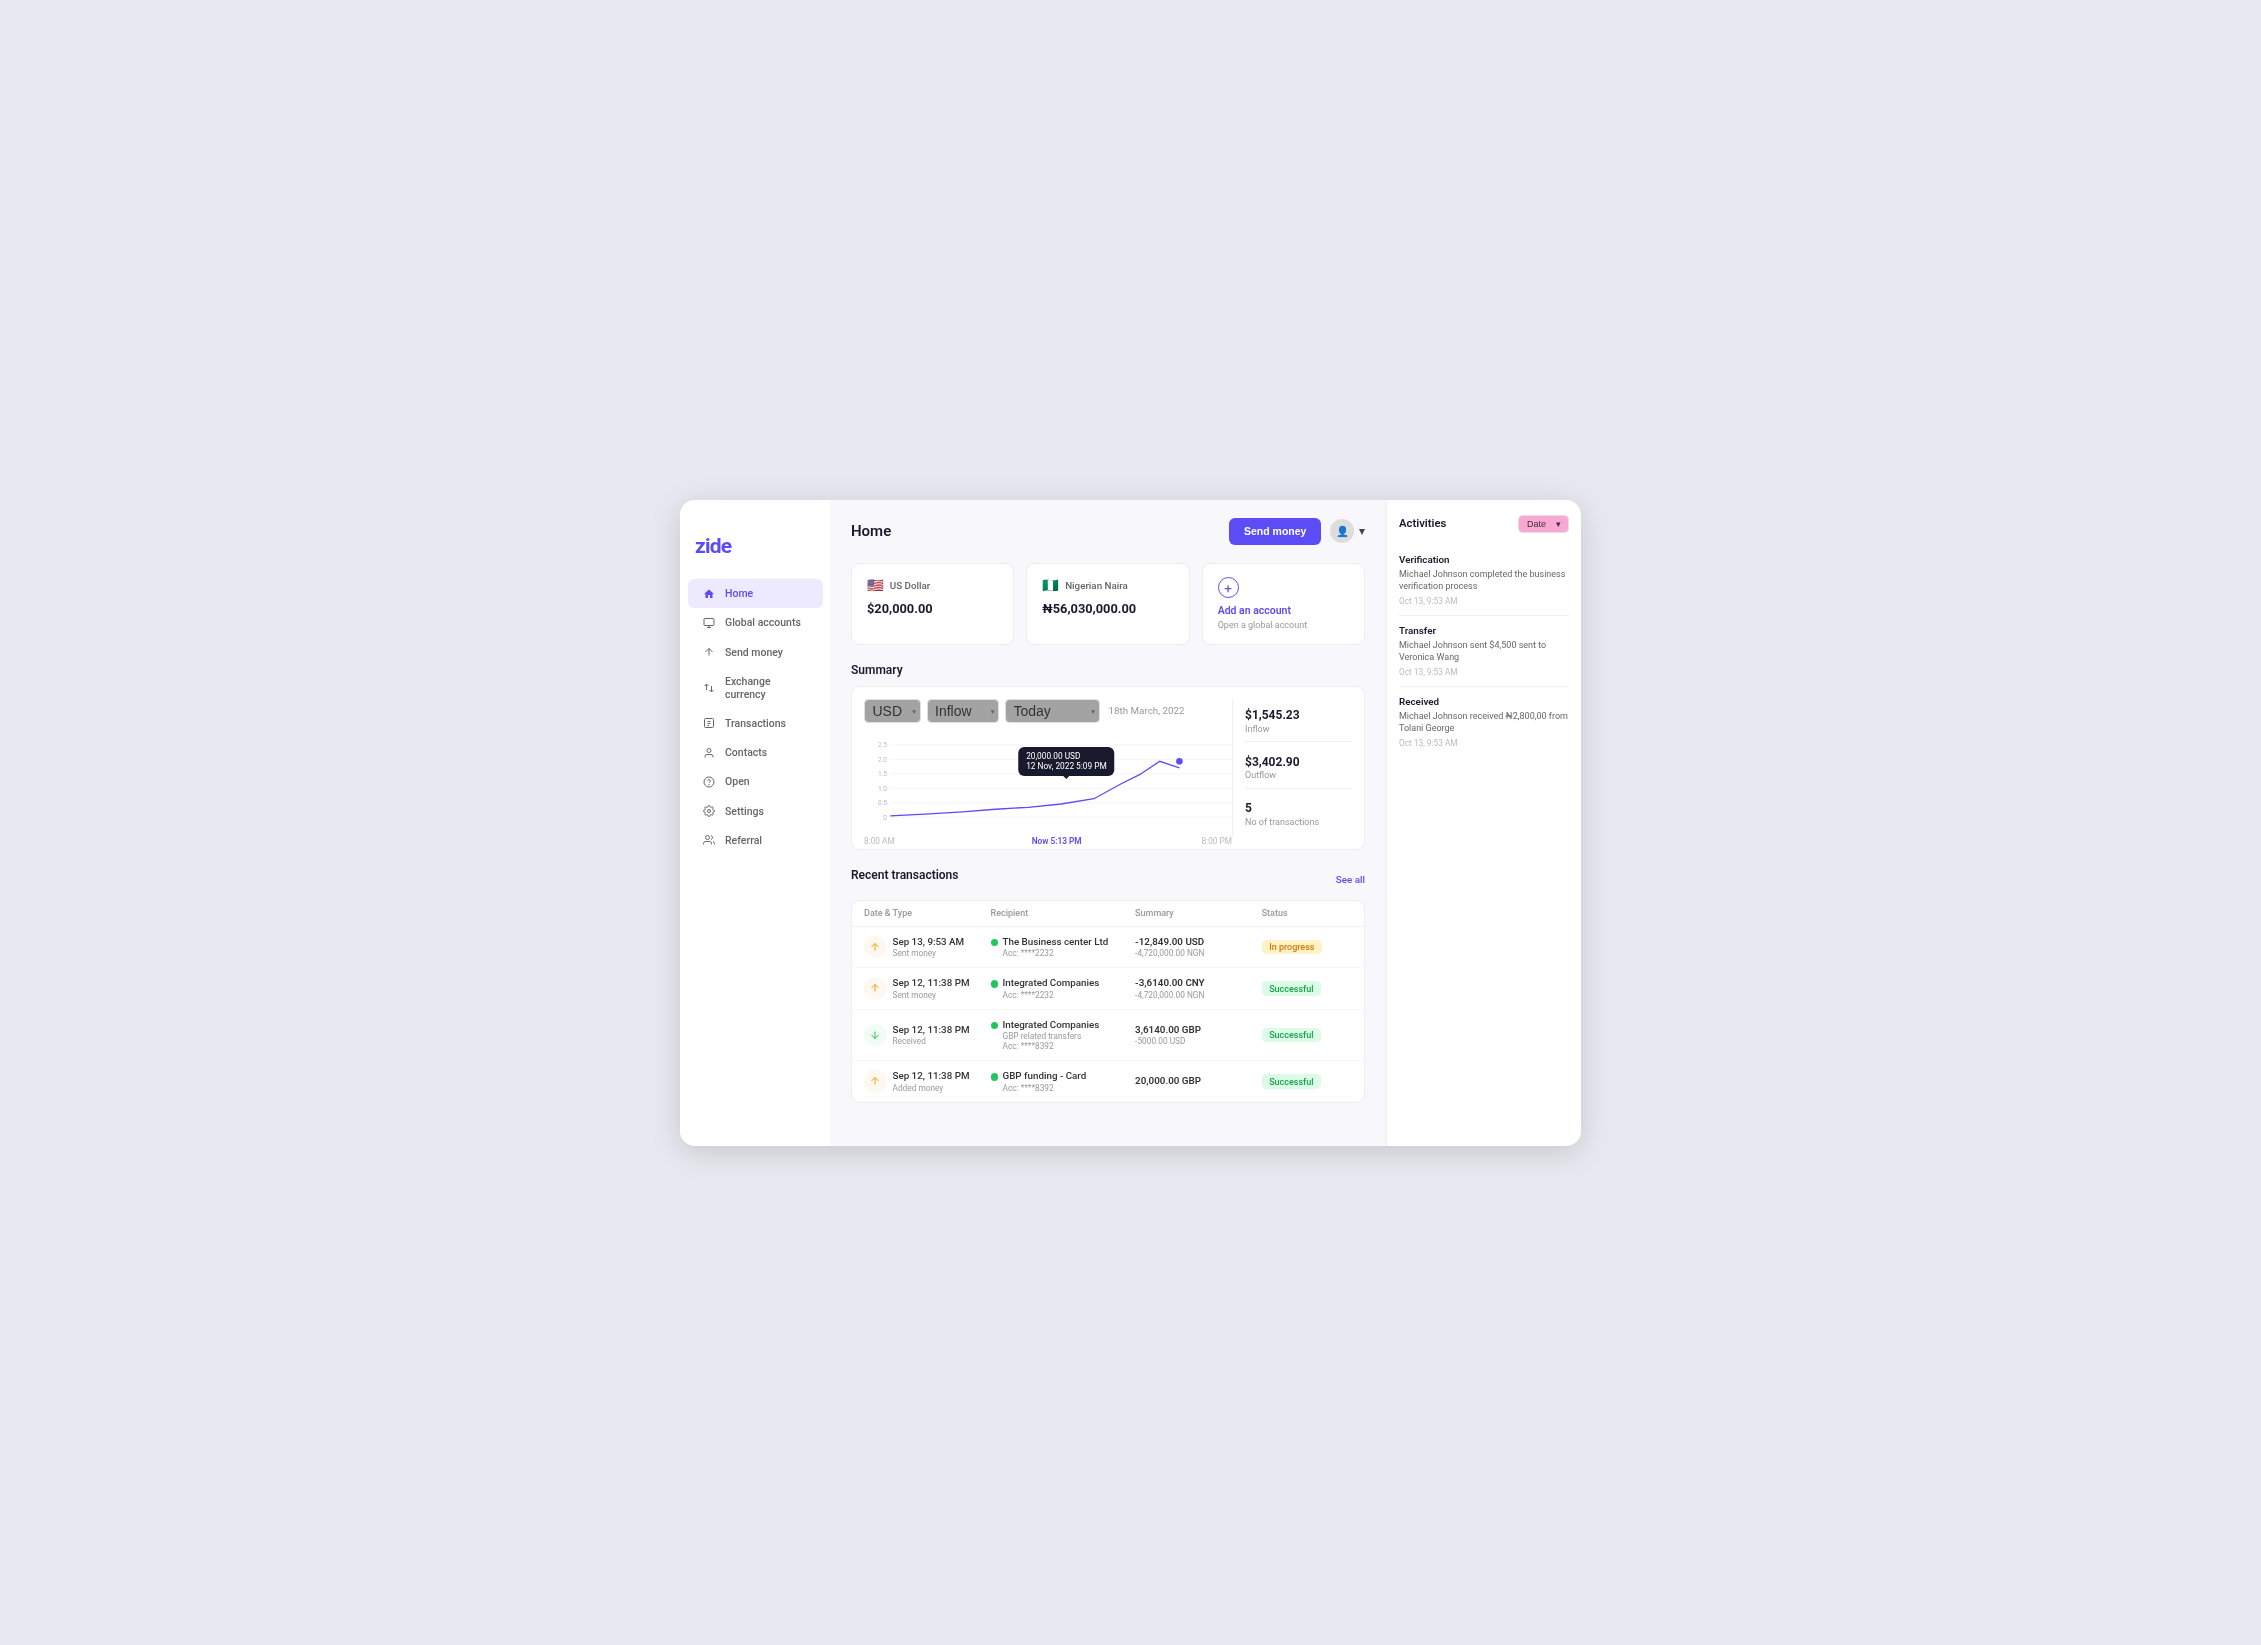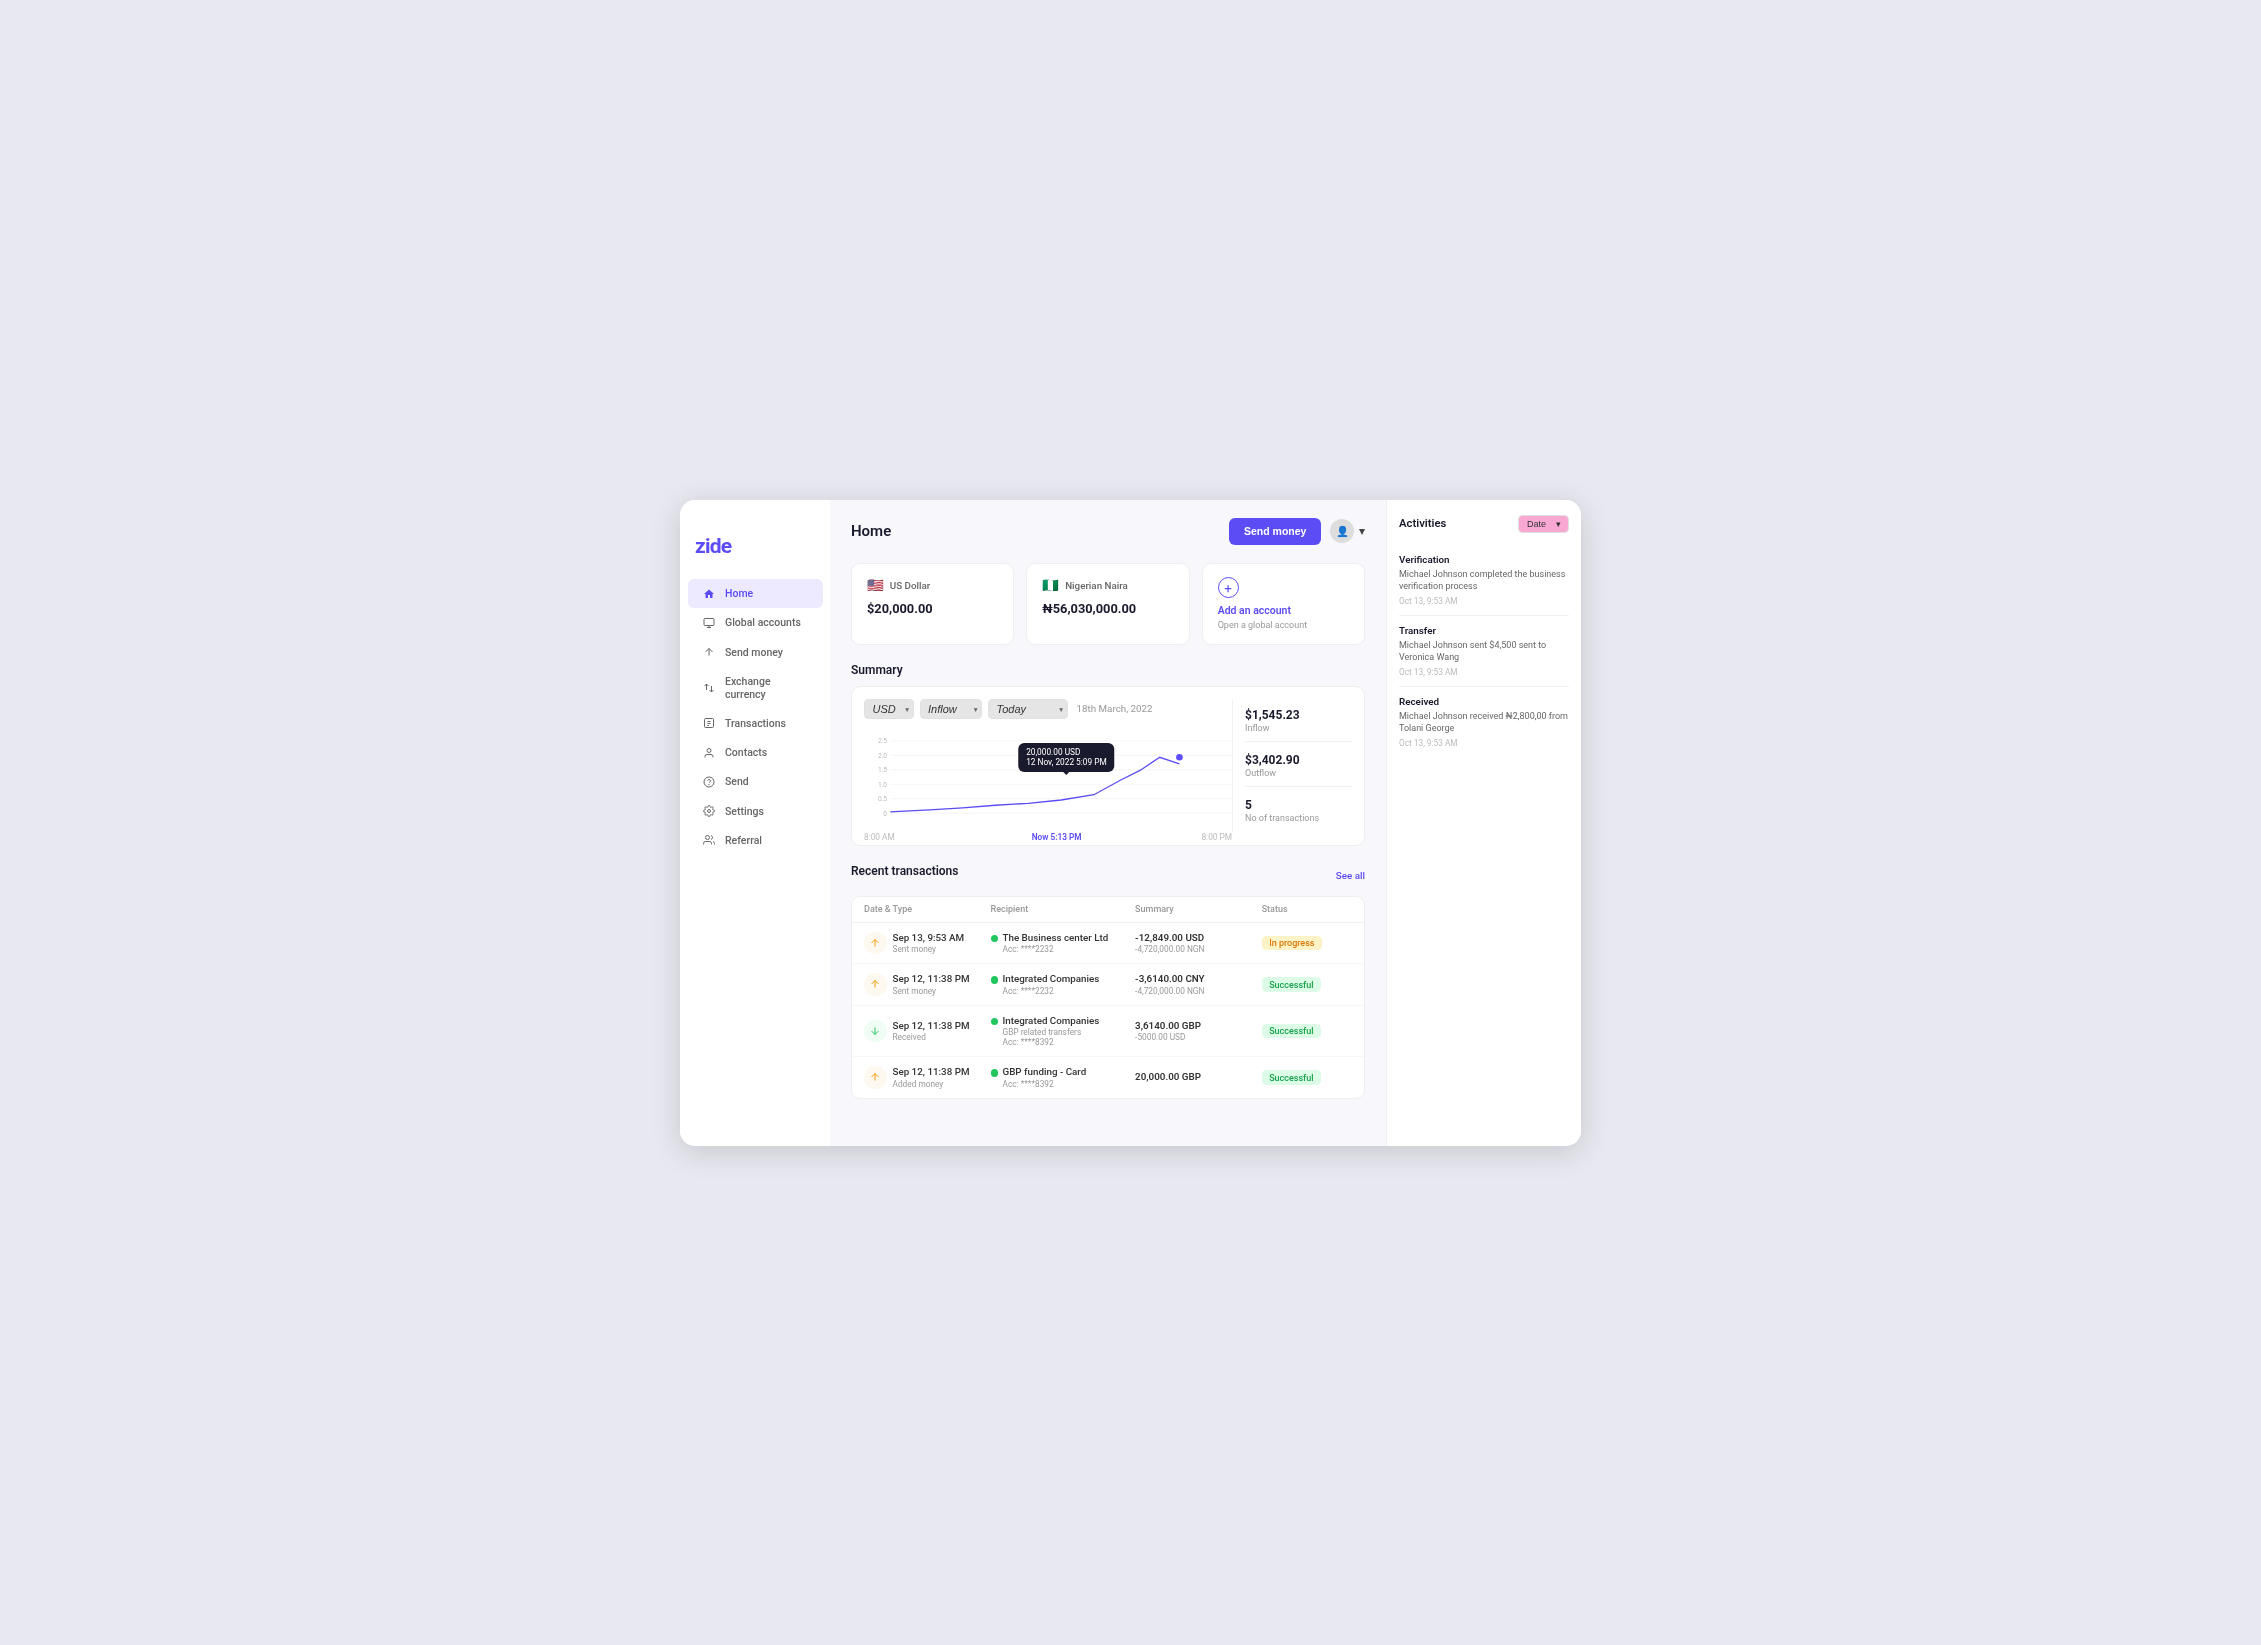--- a/index.html
+++ b/index.html
@@ -204,28 +204,27 @@
     .chart-filters {
       display: flex;
       gap: 6px;
       margin-bottom: 9px;
       align-items: center;
     }
     .filter-select {
       border: 0.8px solid #e0e0e0;
       border-radius: 4.5px;
       padding: 3px 7.5px;
-      font-size: 11px;
+      font-size: 14px;
       color: #333;
-      background: #e5e5e5;
+      background: #a3a3a3;
       cursor: pointer;
       appearance: none;
       padding-right: 15px;
       position: relative;
-      font-style: italic;
     }
     .filter-select-wrap {
       position: relative;
       display: inline-block;
     }
     .filter-select-wrap::after {
       content: '▾';
       position: absolute;
       right: 4.5px;
       top: 50%;
@@ -471,21 +470,21 @@
           <span>Contacts</span>
         </div>
         <div class="nav-item">
           <span class="nav-icon">
             <svg width="12" height="12" viewBox="0 0 24 24" fill="none" stroke="currentColor" stroke-width="2">
               <circle cx="12" cy="12" r="10"></circle>
               <path d="M9.09 9a3 3 0 0 1 5.83 1c0 2-3 3-3 3"></path>
               <circle cx="12" cy="17" r=".5" fill="currentColor"></circle>
             </svg>
           </span>
-          <span>Send</span>
+          <span>Open</span>
         </div>
         <div class="nav-item">
           <span class="nav-icon">
             <svg width="12" height="12" viewBox="0 0 24 24" fill="none" stroke="currentColor" stroke-width="2">
               <circle cx="12" cy="12" r="3"></circle>
               <path d="M19.4 15a1.65 1.65 0 0 0 .33 1.82l.06.06a2 2 0 0 1-2.83 2.83l-.06-.06a1.65 1.65 0 0 0-1.82-.33 1.65 1.65 0 0 0-1 1.51V21a2 2 0 0 1-4 0v-.09A1.65 1.65 0 0 0 9 19.4a1.65 1.65 0 0 0-1.82.33l-.06.06a2 2 0 0 1-2.83-2.83l.06-.06A1.65 1.65 0 0 0 4.68 15a1.65 1.65 0 0 0-1.51-1H3a2 2 0 0 1 0-4h.09A1.65 1.65 0 0 0 4.6 9a1.65 1.65 0 0 0-.33-1.82l-.06-.06a2 2 0 0 1 2.83-2.83l.06.06A1.65 1.65 0 0 0 9 4.68a1.65 1.65 0 0 0 1-1.51V3a2 2 0 0 1 4 0v.09a1.65 1.65 0 0 0 1 1.51 1.65 1.65 0 0 0 1.82-.33l.06-.06a2 2 0 0 1 2.83 2.83l-.06.06A1.65 1.65 0 0 0 19.4 9a1.65 1.65 0 0 0 1.51 1H21a2 2 0 0 1 0 4h-.09a1.65 1.65 0 0 0-1.51 1z"></path>
             </svg>
           </span>
           <span>Settings</span>
         </div>

